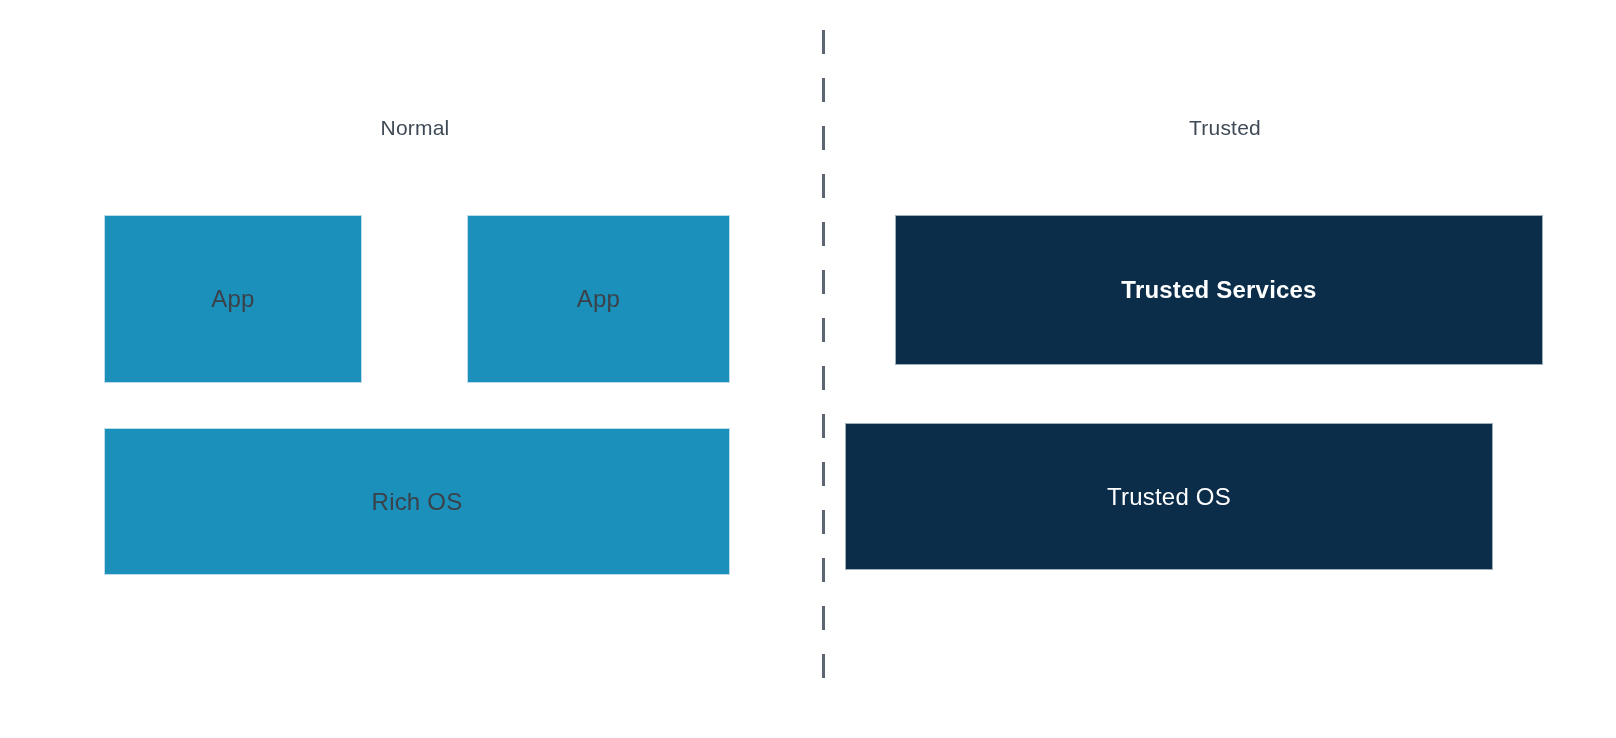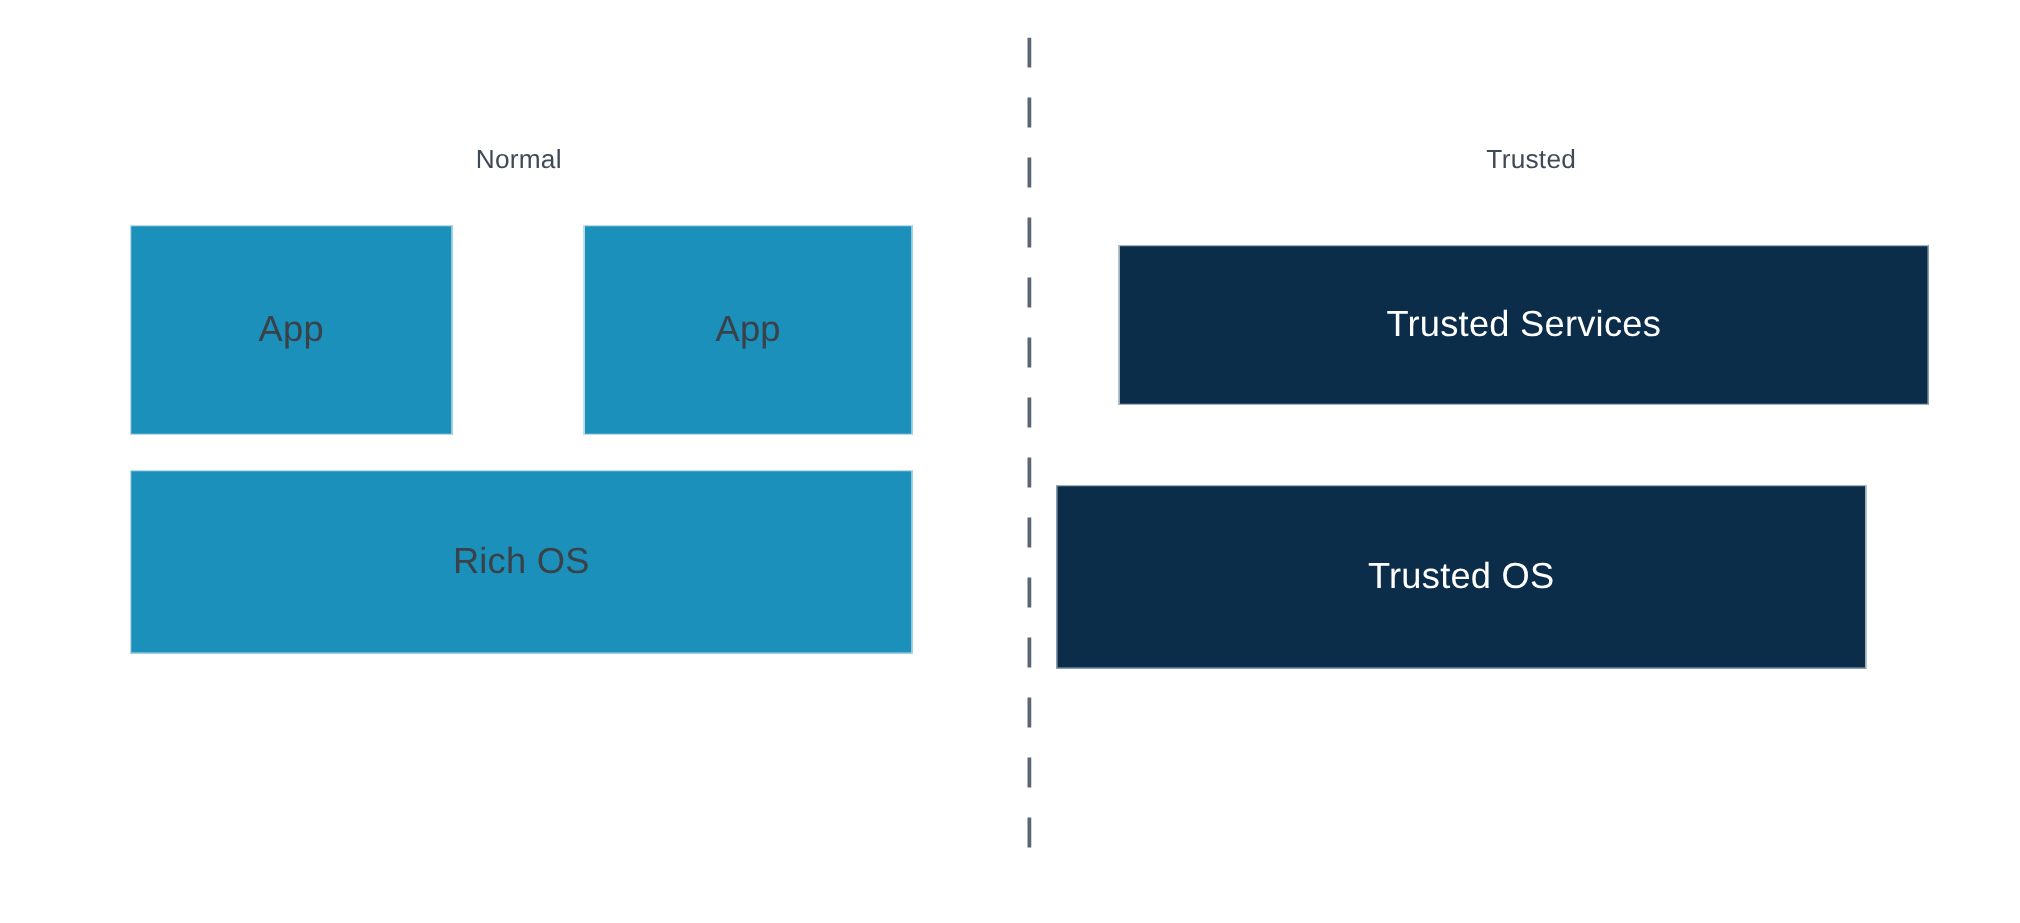--- a/index.html
+++ b/index.html
@@ -49,39 +49,40 @@
     background-repeat: repeat-y;
   }
 
   
   .block {
     position: absolute;
     display: flex;
     align-items: center;
     justify-content: center;
     box-sizing: border-box;
-    font-size: 29px;
+    font-size: 24px;
     letter-spacing: 0.2px;
     white-space: nowrap;
+    margin-top: 35px;
   }
   .block.normal {
     background: #1b90ba;
     color: #3a4149;
     border: 1px solid #bcdcea;
   }
   .block.trusted {
     background: #0b2d4a;
     color: #ffffff;
     border: 1px solid #9fb0bd;
   }
 
   #block-app-1            { left: 104px; top: 180px; width: 258px; height: 168px; }
   #block-app-2            { left: 467px; top: 180px; width: 263px; height: 168px; }
-  #block-rich-os          { left: 104px; top: 376px; width: 626px; height: 147px; }
-  #block-trusted-services { left: 895px; top: 196px; width: 648px; height: 128px; }
+  #block-rich-os          { left: 104px; top: 393px; width: 626px; height: 147px; }
+  #block-trusted-services { left: 895px; top: 180px; width: 648px; height: 150px; font-weight: bold; }
   #block-trusted-os       { left: 845px; top: 388px; width: 648px; height: 147px; }
 </style>
 </head>
 <body>
 
 <div id="canvas">
 
   <div class="col-title" id="title-normal">Normal</div>
 
   <div class="col-title" id="title-trusted">Trusted</div>

